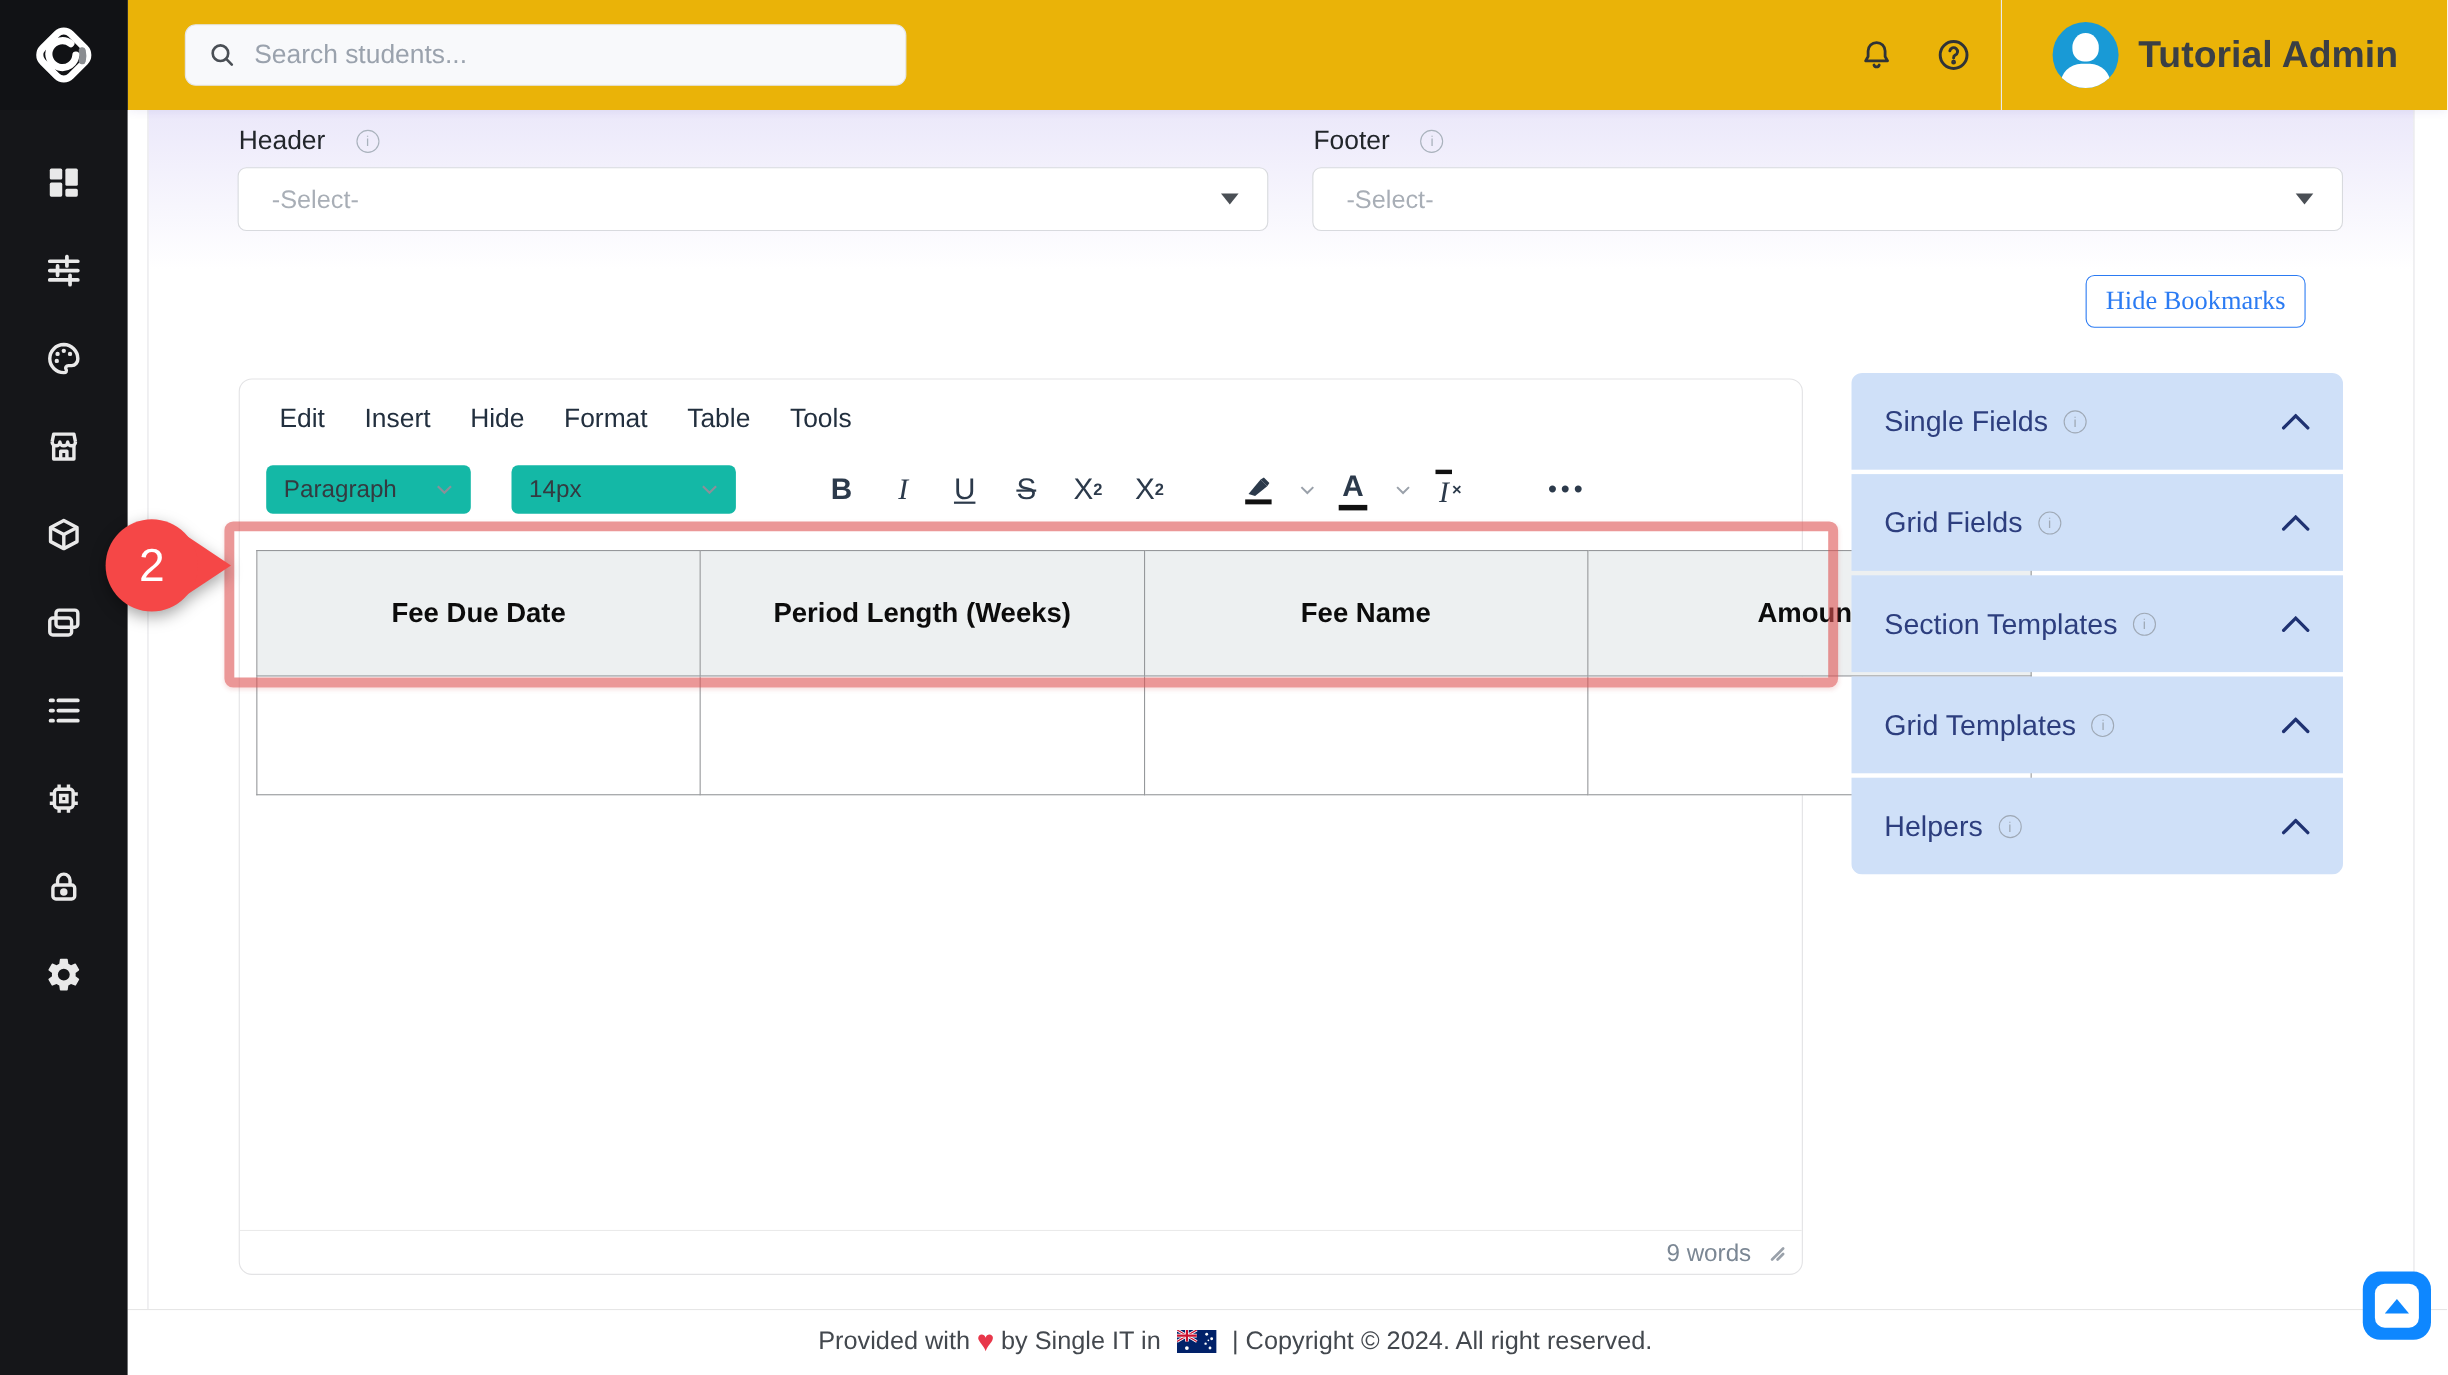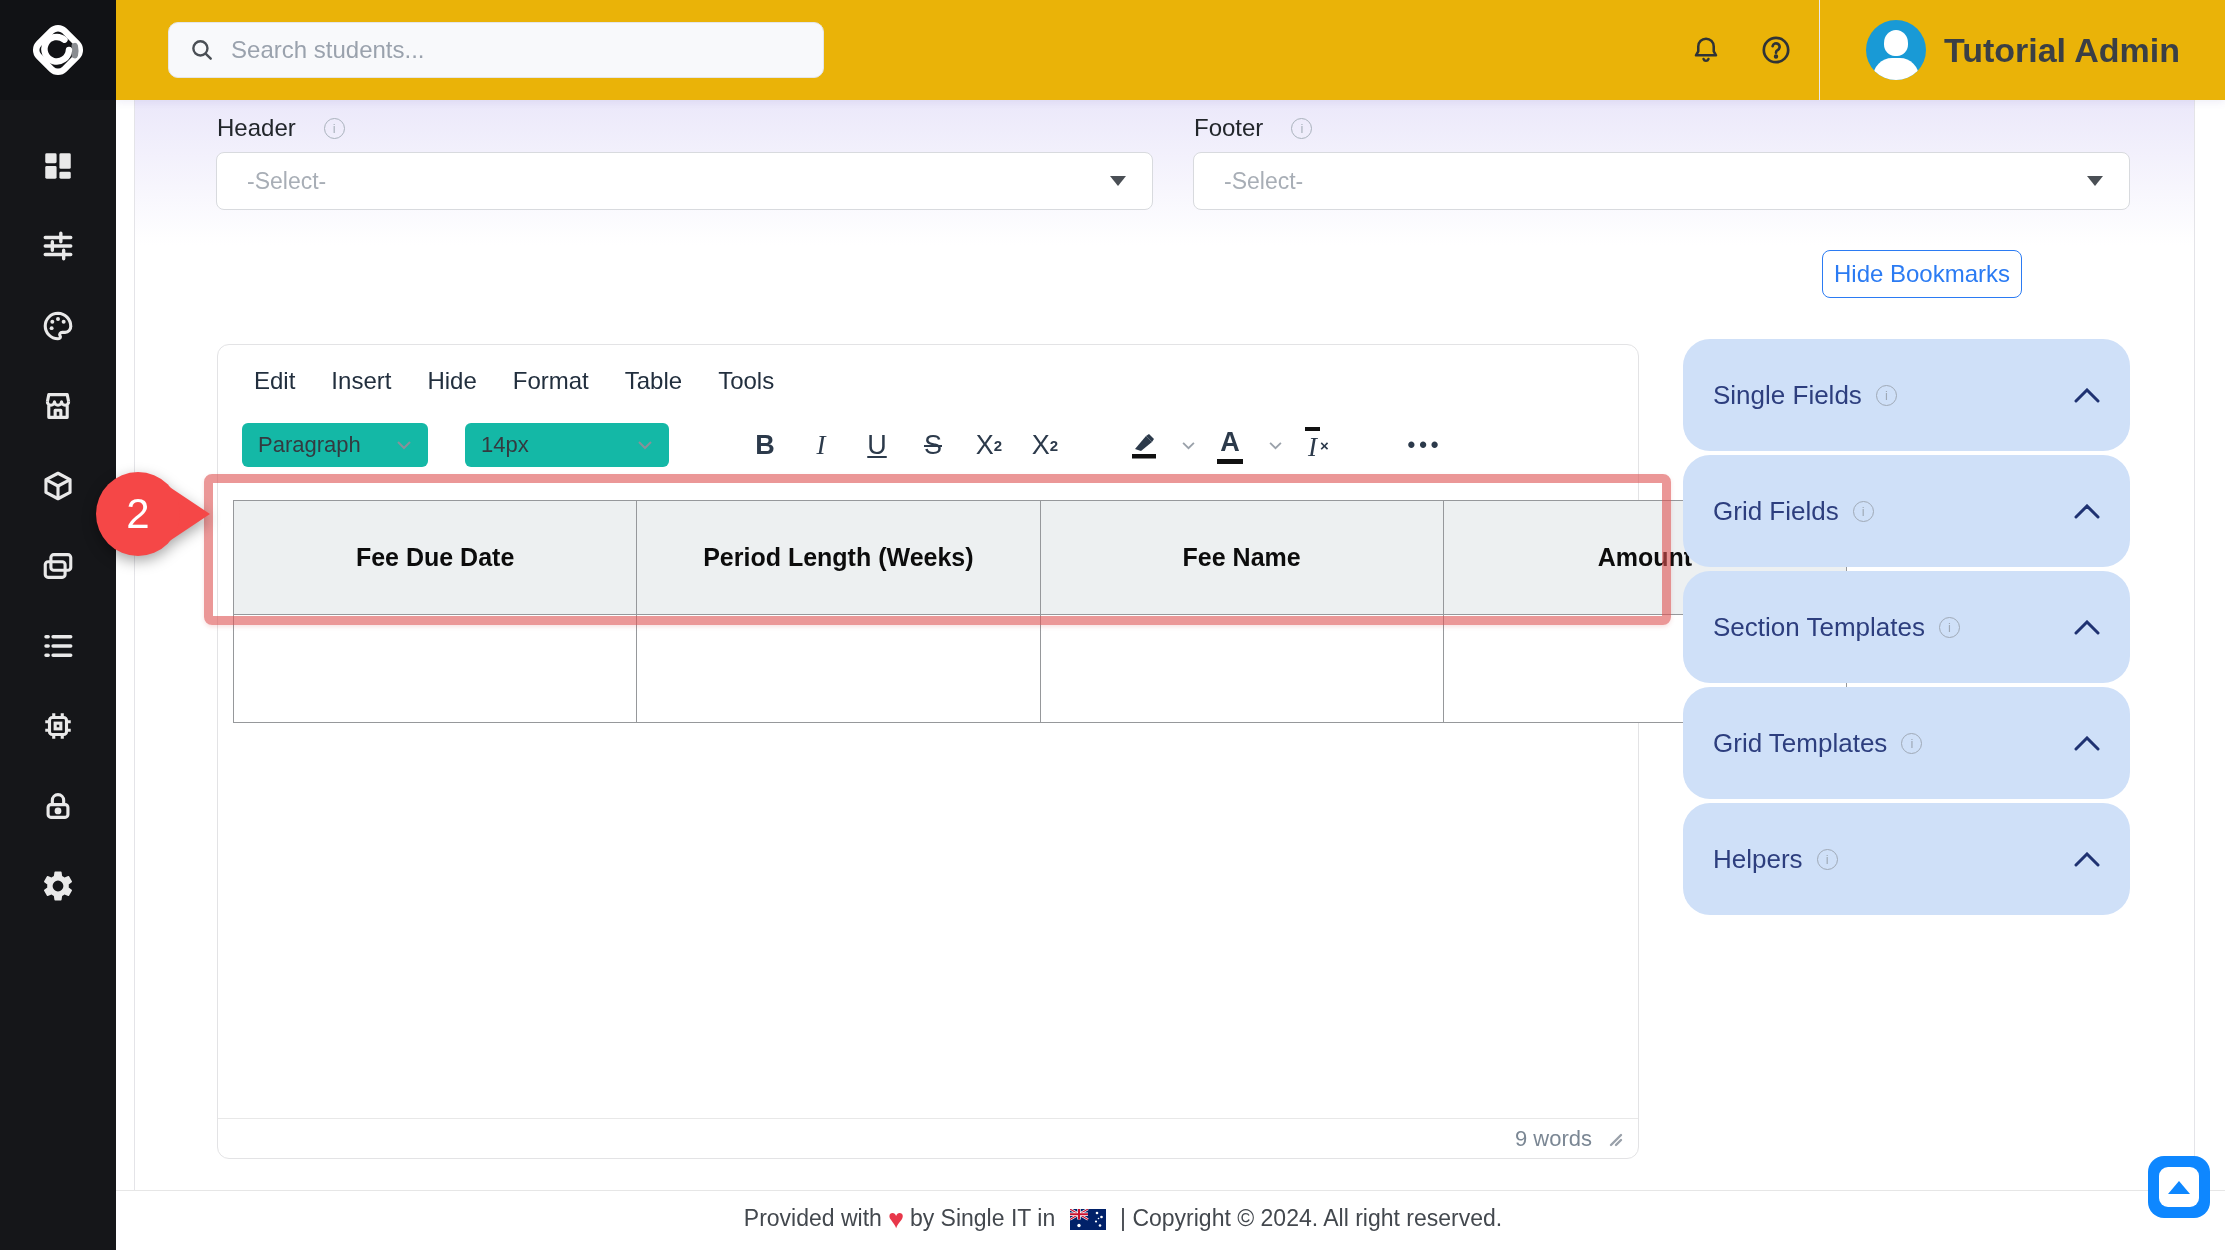--- a/index.html
+++ b/index.html
@@ -32,21 +32,21 @@
   .vline.left { left:134px; } .vline.right { left:2194px; }
   .footer-divider { position:absolute; left:116px; top:1190px; width:2109px; height:1px; background:#e6e6e6; }
 
   
   .field-label { position:absolute; top:114px; font-size:24px; color:#22262b; font-weight:400; display:flex; align-items:center; gap:28px; z-index:3;}
   .info-dot { width:21px; height:21px; border:1.5px solid #a9b2bc; border-radius:50%; color:#a9b2bc; font-size:13px; display:inline-flex; align-items:center; justify-content:center; font-style:normal; }
   .select-box { position:absolute; top:152px; height:58px; background:#fff; border:1px solid #d8dade; border-radius:8px; display:flex; align-items:center; justify-content:space-between; padding:0 26px 0 30px; z-index:3; cursor:pointer; }
   .select-box .val { font-size:23px; color:#a8aeb6; }
   .caret-down { width:0; height:0; border-left:8px solid transparent; border-right:8px solid transparent; border-top:10px solid #4a4f55; }
 
-  .hide-bookmarks { position:absolute; left:1822px; top:250px; width:200px; height:48px; border:1.5px solid #2b7bf3; color:#2b7bf3; background:#fff; border-radius:8px; font-size:24px; display:flex; align-items:center; justify-content:center; z-index:3; cursor:pointer; font-family:Liberation Sans, sans-serif; }
+  .hide-bookmarks { position:absolute; left:1896px; top:250px; width:200px; height:48px; border:1.5px solid #2b7bf3; color:#2b7bf3; background:#fff; border-radius:8px; font-size:24px; display:flex; align-items:center; justify-content:center; z-index:3; cursor:pointer; font-family:Liberation Serif, serif; }
 
   
   .editor { position:absolute; left:217px; top:344px; width:1422px; height:815px; background:#fff; border:1px solid #e3e3e5; border-radius:12px; z-index:3; }
   .menubar { position:absolute; left:36px; top:22px; display:flex; gap:36px; }
   .menu-item { font-size:24px; color:#222f3e; cursor:pointer; }
   .toolbar { position:absolute; left:24px; top:76px; height:48px; display:flex; align-items:center; }
   .tb-select { height:44px; background:#14b8a6; border-radius:6px; display:flex; align-items:center; justify-content:space-between; padding:0 16px; cursor:pointer; }
   .tb-select .val { font-size:22px; color:#343a40; }
   .tb-select.fmt { width:186px; margin-right:37px; }
   .tb-select.fsz { width:204px; margin-right:76px; }
@@ -72,21 +72,21 @@
   .word-count { font-size:22px; color:#7b8794; margin-right:14px; }
   .resize-handle { cursor:nwse-resize; display:flex; }
 
   
   .hl-rect { position:absolute; left:204px; top:474px; width:1467px; height:151px; border:9px solid rgba(222,82,82,0.60); border-radius:8px; z-index:10; pointer-events:none; box-shadow:0 2px 4px rgba(200,60,60,0.15); }
   .balloon { position:absolute; left:92px; top:466px; z-index:31; pointer-events:none; filter:drop-shadow(0 5px 7px rgba(0,0,0,0.35)); }
   .balloon-num { position:absolute; left:92px; top:466px; width:92px; height:96px; display:flex; align-items:center; justify-content:center; color:#fff; font-size:42px; font-weight:400; z-index:32; }
 
   
   .panel { position:absolute; left:1683px; top:339px; width:447px; display:flex; flex-direction:column; gap:4px; border-radius:10px; overflow:hidden; z-index:3; }
-  .panel-sec { height:112px; background:#cfe0f8; display:flex; align-items:center; padding:0 30px 0 30px; cursor:pointer;border-radius:27px; }
+  .panel-sec { height:88px; background:#cfe0f8; display:flex; align-items:center; padding:0 30px 0 30px; cursor:pointer; }
   .panel-sec .lbl { font-size:26px; color:#2d3e7e; margin-right:14px; }
   .panel-sec .info-dot { border-color:#9fa9b6; color:#9fa9b6; }
   .panel-sec .chev { margin-left:auto; display:flex; }
 
   
   .page-footer { position:absolute; left:116px; top:1204px; width:2014px; text-align:center; font-size:23px; color:#43484e; z-index:3; }
   .page-footer .heart { color:#e8374a; font-size:27px; vertical-align:-2px; margin:0 6px; }
   .page-footer svg { vertical-align:-4px; margin:0 8px; }
 
   .scroll-top { position:absolute; left:2148px; top:1156px; width:62px; height:62px; background:#0e87ff; border-radius:16px; display:flex; align-items:center; justify-content:center; z-index:33; cursor:pointer; }

